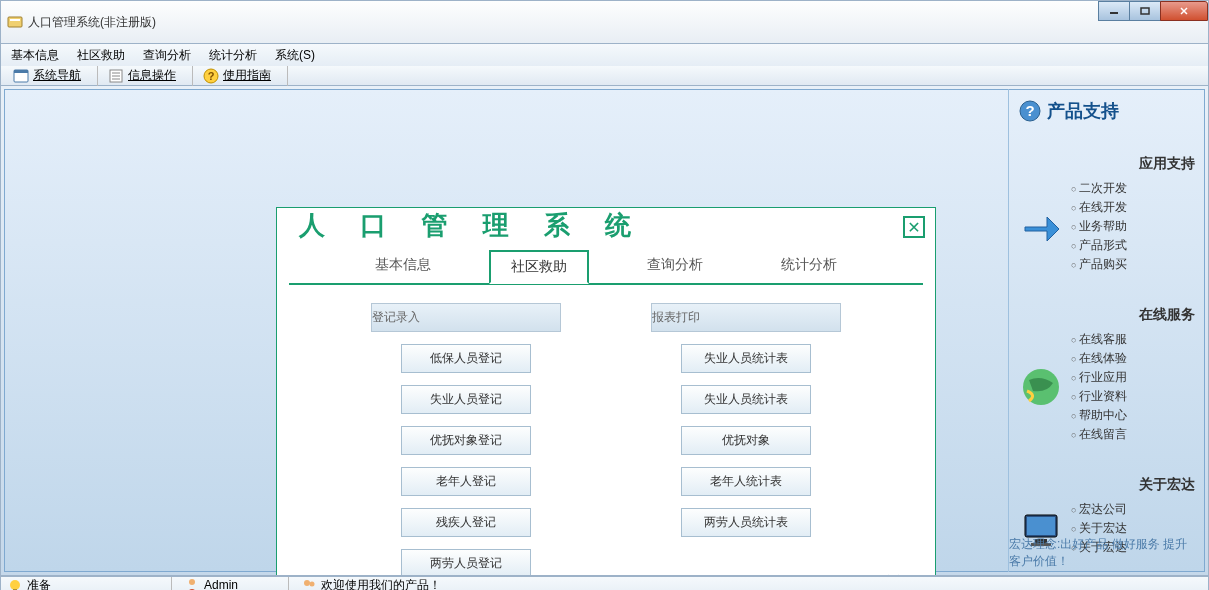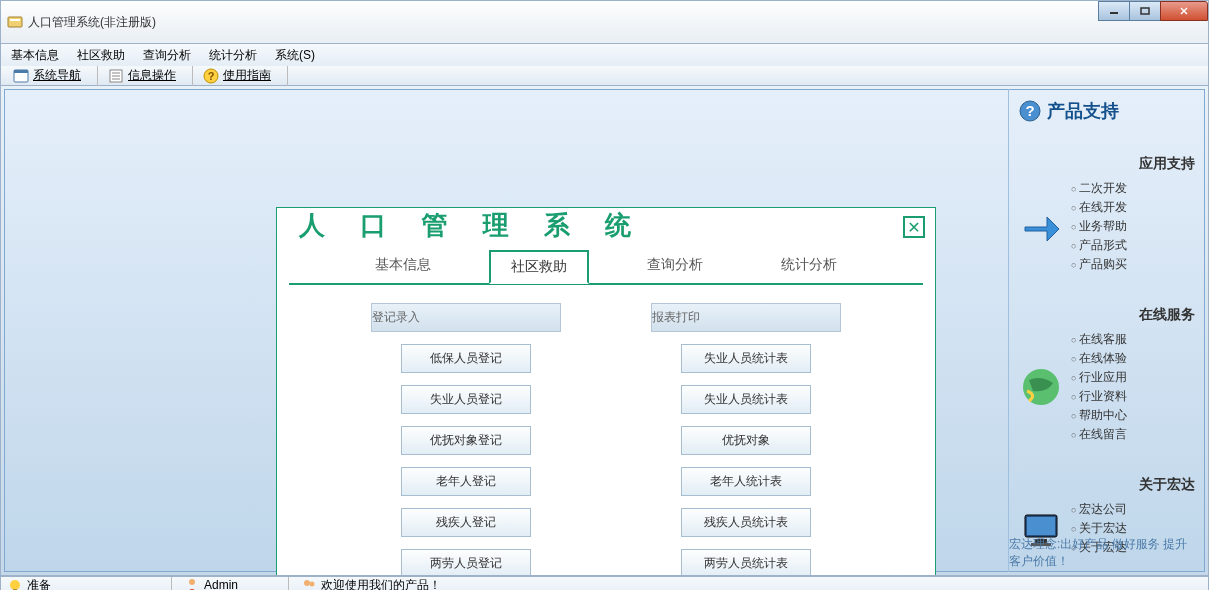--- a/index.html
+++ b/index.html
@@ -152,21 +152,20 @@
         <div class="group-btn">老年人登记</div>
         <div class="group-btn">残疾人登记</div>
         <div class="group-btn">两劳人员登记</div>
       </div>
       <div class="nav-group">
         <div class="group-head">报表打印</div>
         <div class="group-btn">失业人员统计表</div>
         <div class="group-btn">失业人员统计表</div>
         <div class="group-btn">优抚对象</div>
         <div class="group-btn">老年人统计表</div>
-        <div class="group-btn">残疾人员统计表</div>
         <div class="group-btn">两劳人员统计表</div>
       </div>
     </div>
     <div class="nav-pinyin">REN KOU GUAN LI XI TONG</div>
     <div class="nav-footer">
       <svg class="bulb" viewBox="0 0 16 16">
           <circle cx="8" cy="6" r="5" fill="#ffd040"></circle>
           <rect x="6" y="10" width="4" height="4" fill="#b09030"></rect>
         </svg>
       <span>使用F8键可以显示/隐藏当前导航窗口</span>

